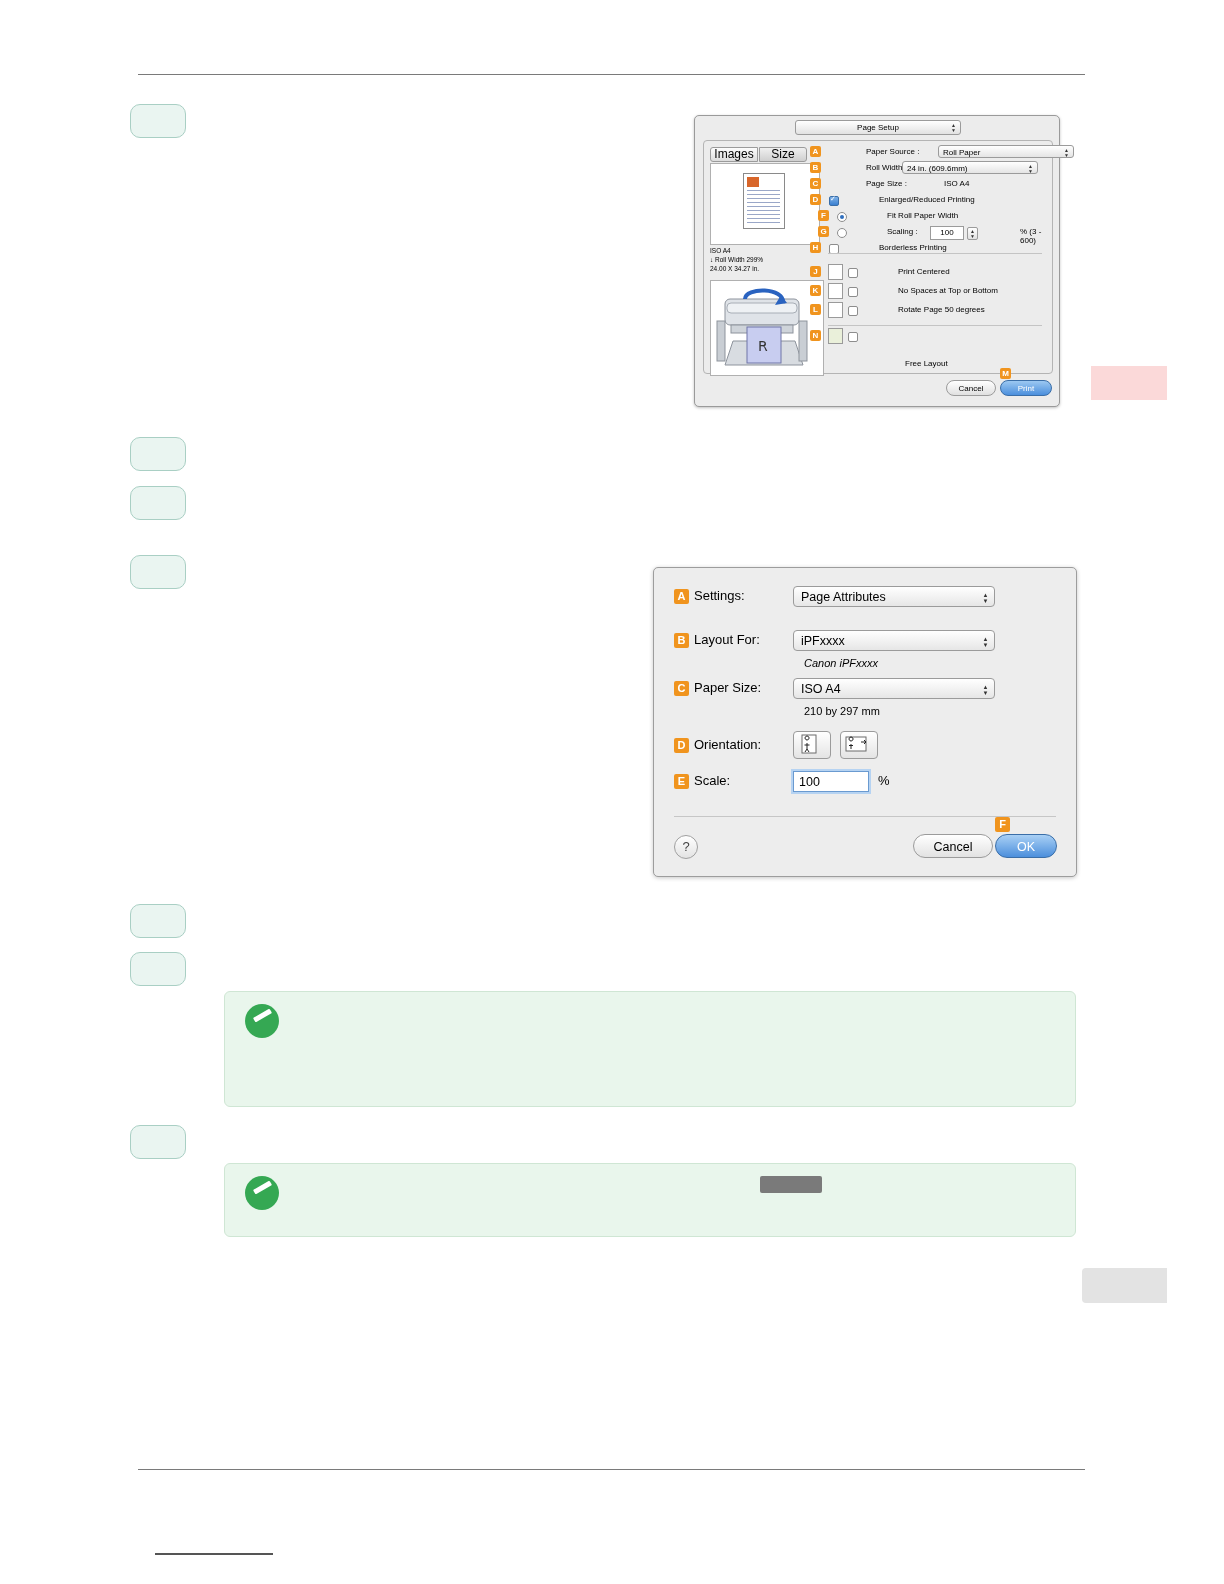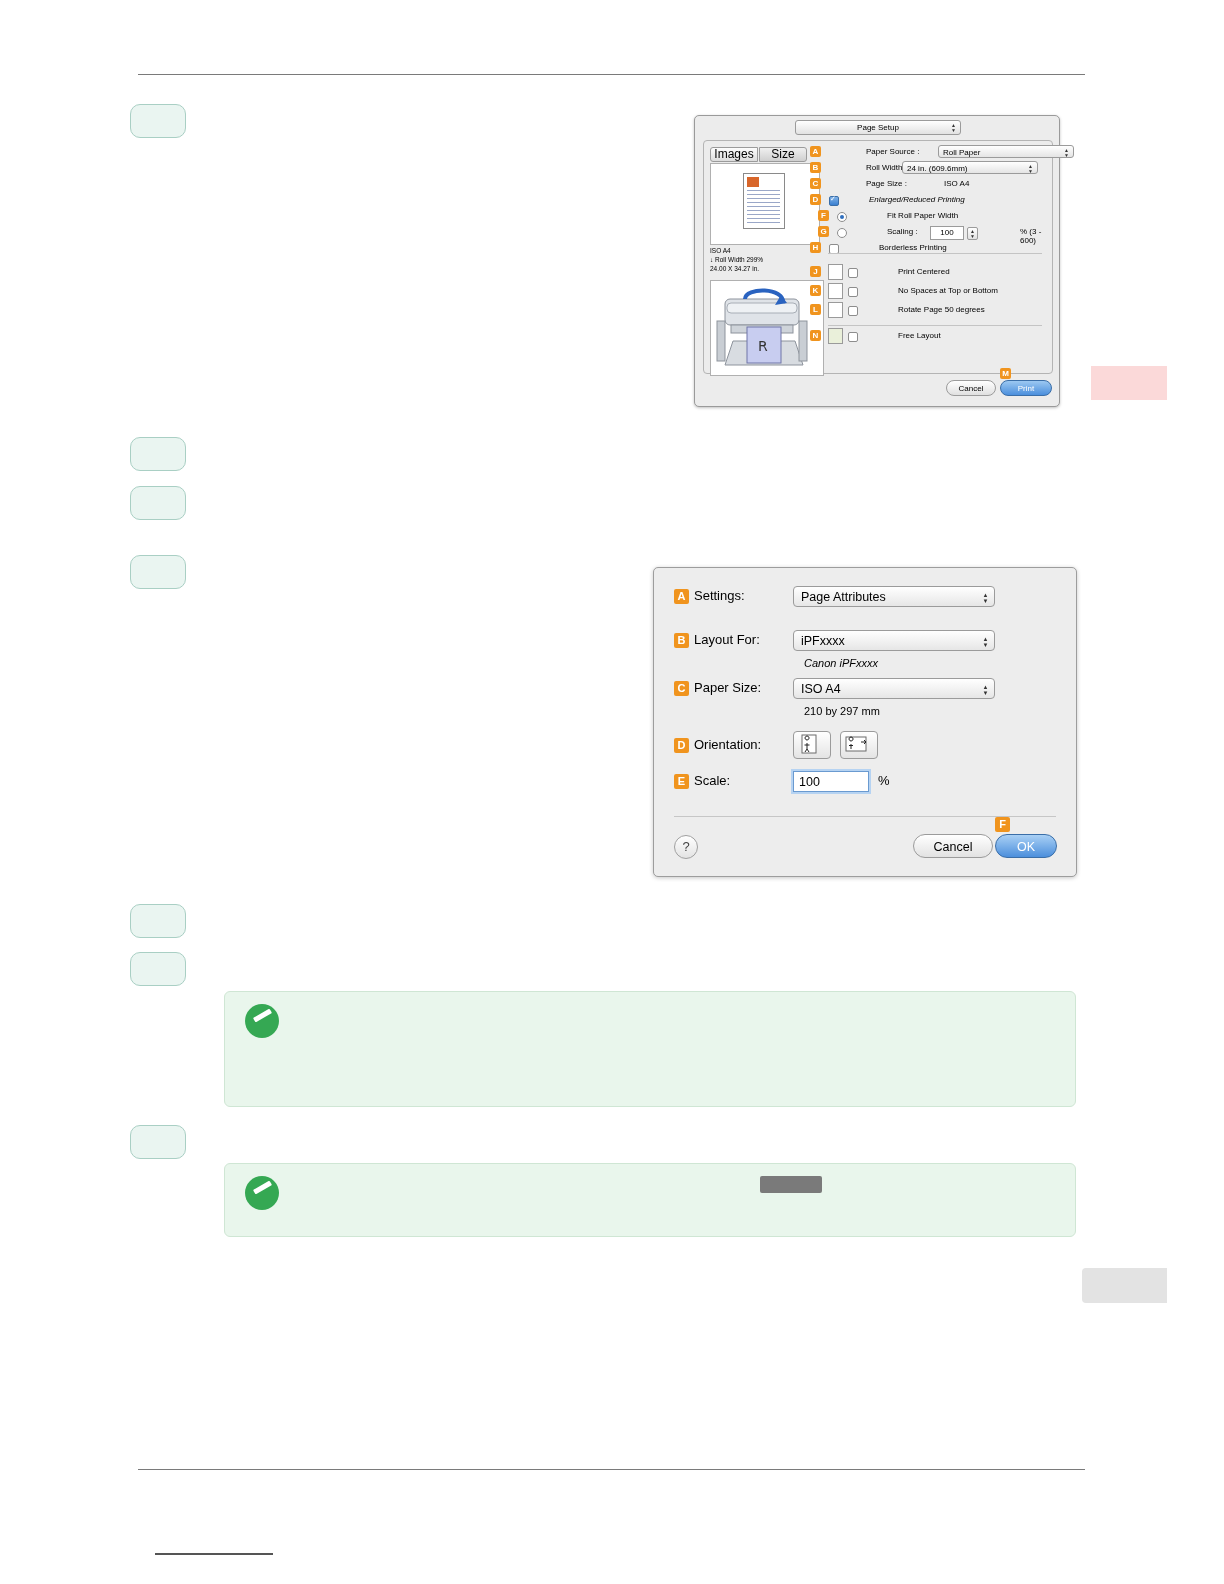--- a/index.html
+++ b/index.html
@@ -299,21 +299,21 @@
 
       <div class="row">
         <span class="letter">C</span>
         <span class="lbl">Page Size :</span>
         <span class="lbl" style="left:78px;">ISO A4</span>
       </div>
 
       <div class="row">
         <span class="letter">D</span>
         <span class="chk on" style="left:1px;"></span>
-        <span class="lbl" style="left:3px;font-style:italic;">Enlarged/Reduced Printing</span>
+        <span class="lbl" style="left:13px;">Enlarged/Reduced Printing</span>
       </div>
 
       <div class="row">
         <span class="letter" style="left:-10px;">F</span>
         <span class="radio on" style="left:9px;"></span>
         <span class="lbl" style="left:21px;">Fit Roll Paper Width</span>
       </div>
 
       <div class="row">
         <span class="letter" style="left:-10px;">G</span>
@@ -352,21 +352,21 @@
         <span class="chk" style="left:20px;"></span>
         <span class="lbl" style="left:32px;">Rotate Page 50 degrees</span>
       </div>
 
       <div class="sep" style="top:180px;"></div>
 
       <div class="row" style="margin-top:12px;">
         <span class="letter">N</span>
         <span class="icon-thumb" style="left:0; top:-1px; background:#eaf0da;"></span>
         <span class="chk" style="left:20px;"></span>
-        <span class="lbl" style="left:32px;">Free Layout</span>
+        <span class="lbl" style="left:39px;margin-top:28px;">Free Layout</span>
       </div>
 
     </div>
   </div>
 
   <div class="ps-footer">
     <div class="btn" style="left:251px; top:0; width:50px;">
       <span>Cancel</span>
     </div>
     <span class="letter" style="position:absolute; left:305px; top:-12px;">M</span>

